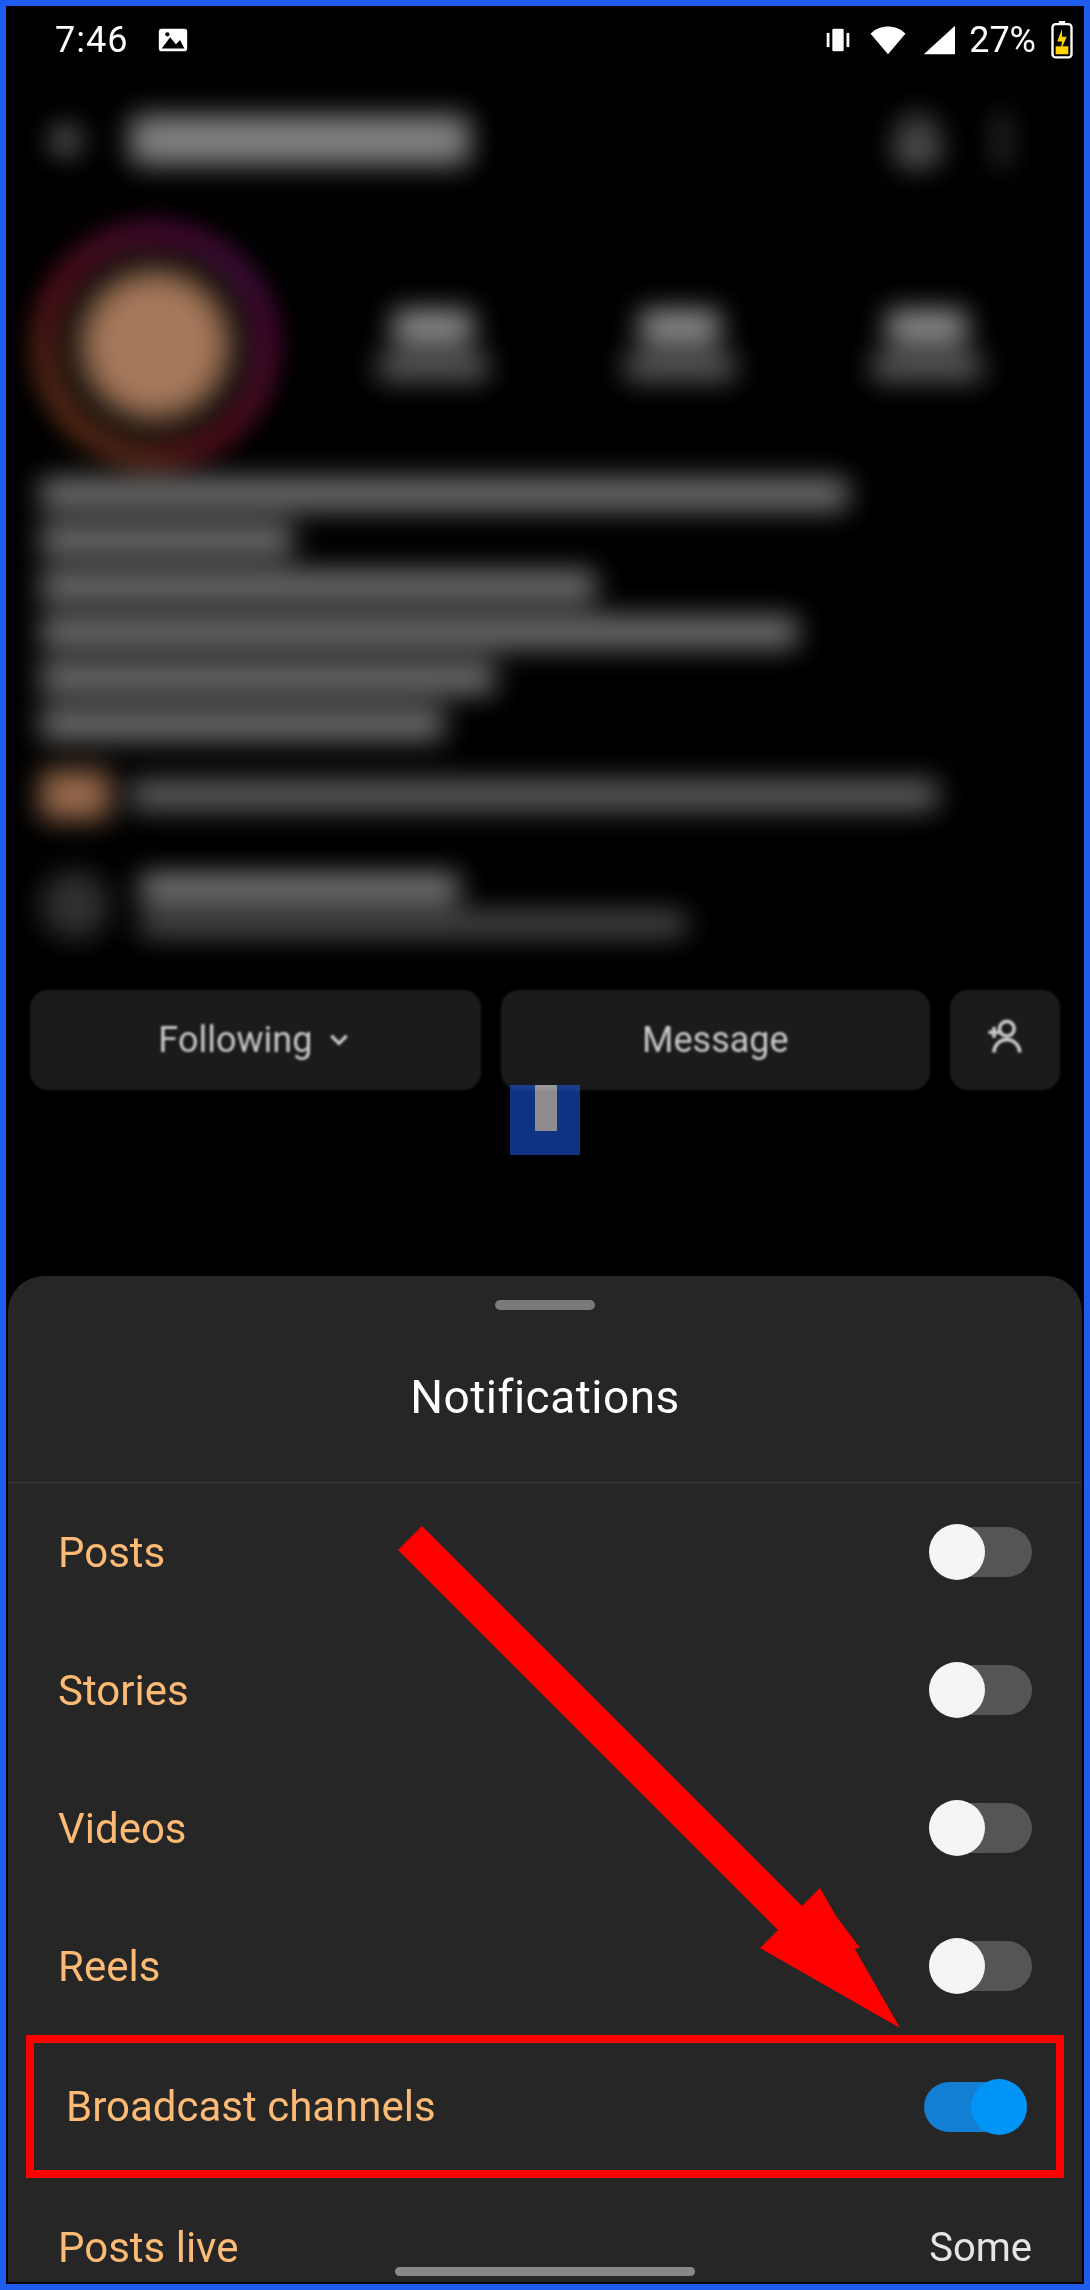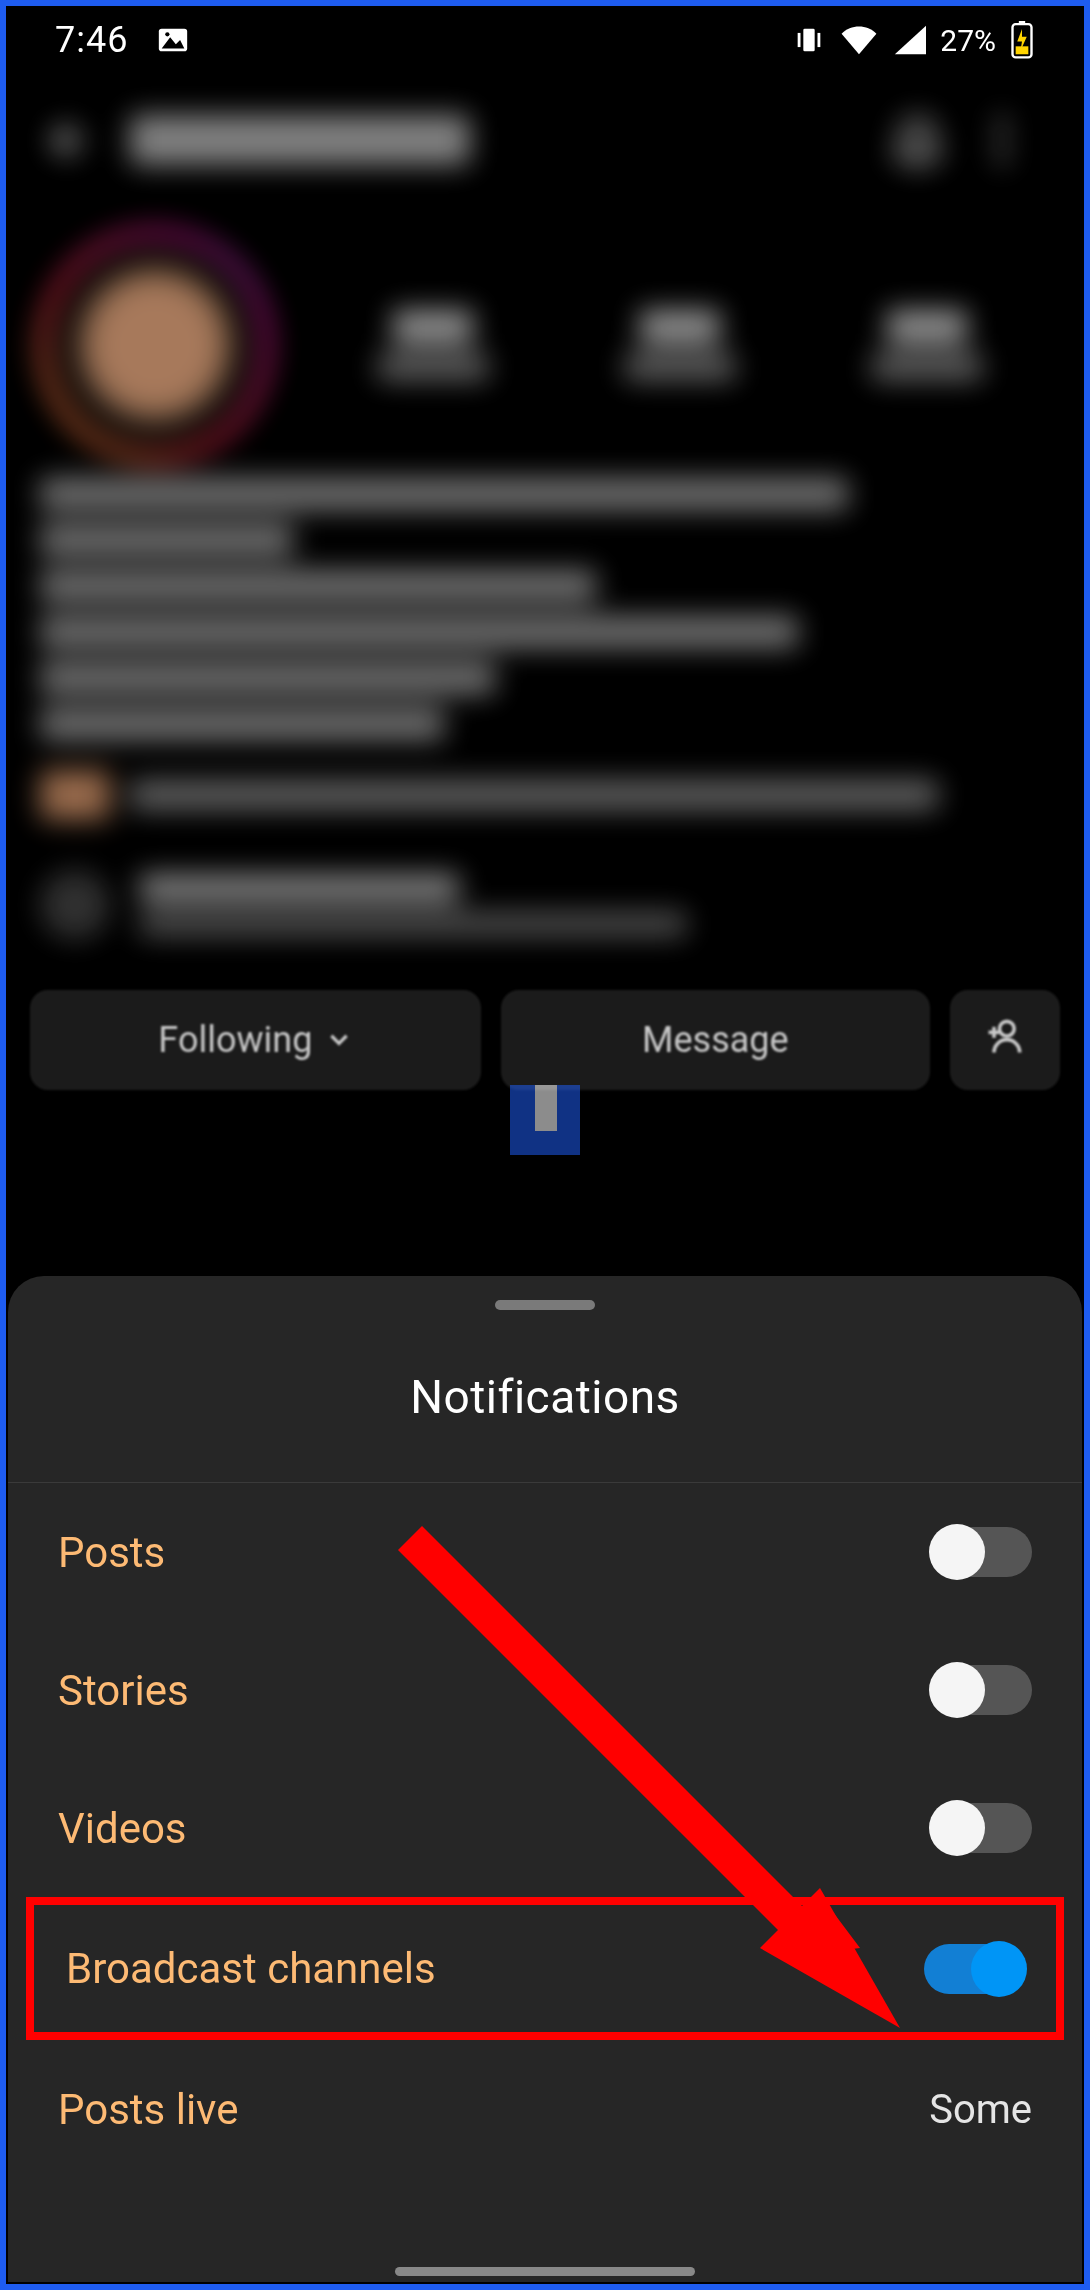--- a/index.html
+++ b/index.html
@@ -17,21 +17,21 @@
       top: 0; left: 0; right: 0; bottom: 0;
       border: 6px solid #1e5cf0;
       pointer-events: none;
       z-index: 100;
     }
     
     .status-bar {
       display: flex;
       justify-content: space-between;
       align-items: center;
-      padding: 18px 56px 18px 55px;
+      padding: 18px 16px 18px 55px;
       height: 80px;
       font-size: 36px;
     }
     .status-left { display: flex; align-items: center; gap: 28px; }
     .status-right { display: flex; align-items: center; gap: 14px; }
     .status-time { font-weight: 400; letter-spacing: 1px; }
     .status-icon { display: inline-flex; }
     
     .profile-area {
       position: relative;
@@ -231,21 +231,21 @@
     <span class="status-icon">
       <svg width="38" height="30" viewBox="0 0 24 18" fill="#fff">
           <path d="M12 18 L1 5 C7 -1 17 -1 23 5 Z"></path>
         </svg>
     </span>
     <span class="status-icon">
       <svg width="34" height="30" viewBox="0 0 24 20" fill="#fff">
           <polygon points="2,20 24,20 24,0"></polygon>
         </svg>
     </span>
-    <span style="font-size:30px;">27%</span>
+    <span style="font-size:36px;">27%</span>
     <span class="status-icon">
       <svg width="24" height="38" viewBox="0 0 14 24">
           <rect x="1" y="2" width="12" height="21" rx="2" fill="none" stroke="#fff" stroke-width="1.5"></rect>
           <rect x="5" y="0" width="4" height="2" fill="#fff"></rect>
           <rect x="3" y="16" width="8" height="5" fill="#ffd400"></rect>
           <polygon points="7,5 4,13 7,13 6,19 10,10 7,10" fill="#ffd400"></polygon>
         </svg>
     </span>
   </div>
 </div>
@@ -359,20 +359,26 @@
         </div>
     </div>
 
     <div class="notif-row">
       <span class="notif-label">Videos</span>
       <div class="switch">
           <div class="thumb"></div>
         </div>
     </div>
 
+    <div class="notif-row">
+      <span class="notif-label">Reels</span>
+      <div class="switch">
+          <div class="thumb"></div>
+        </div>
+    </div>
 
     <div class="highlight-box">
       <span class="notif-label">Broadcast channels</span>
       <div class="switch on">
           <div class="thumb"></div>
         </div>
     </div>
 
     <div class="notif-row">
       <span class="notif-label">Posts live</span>

